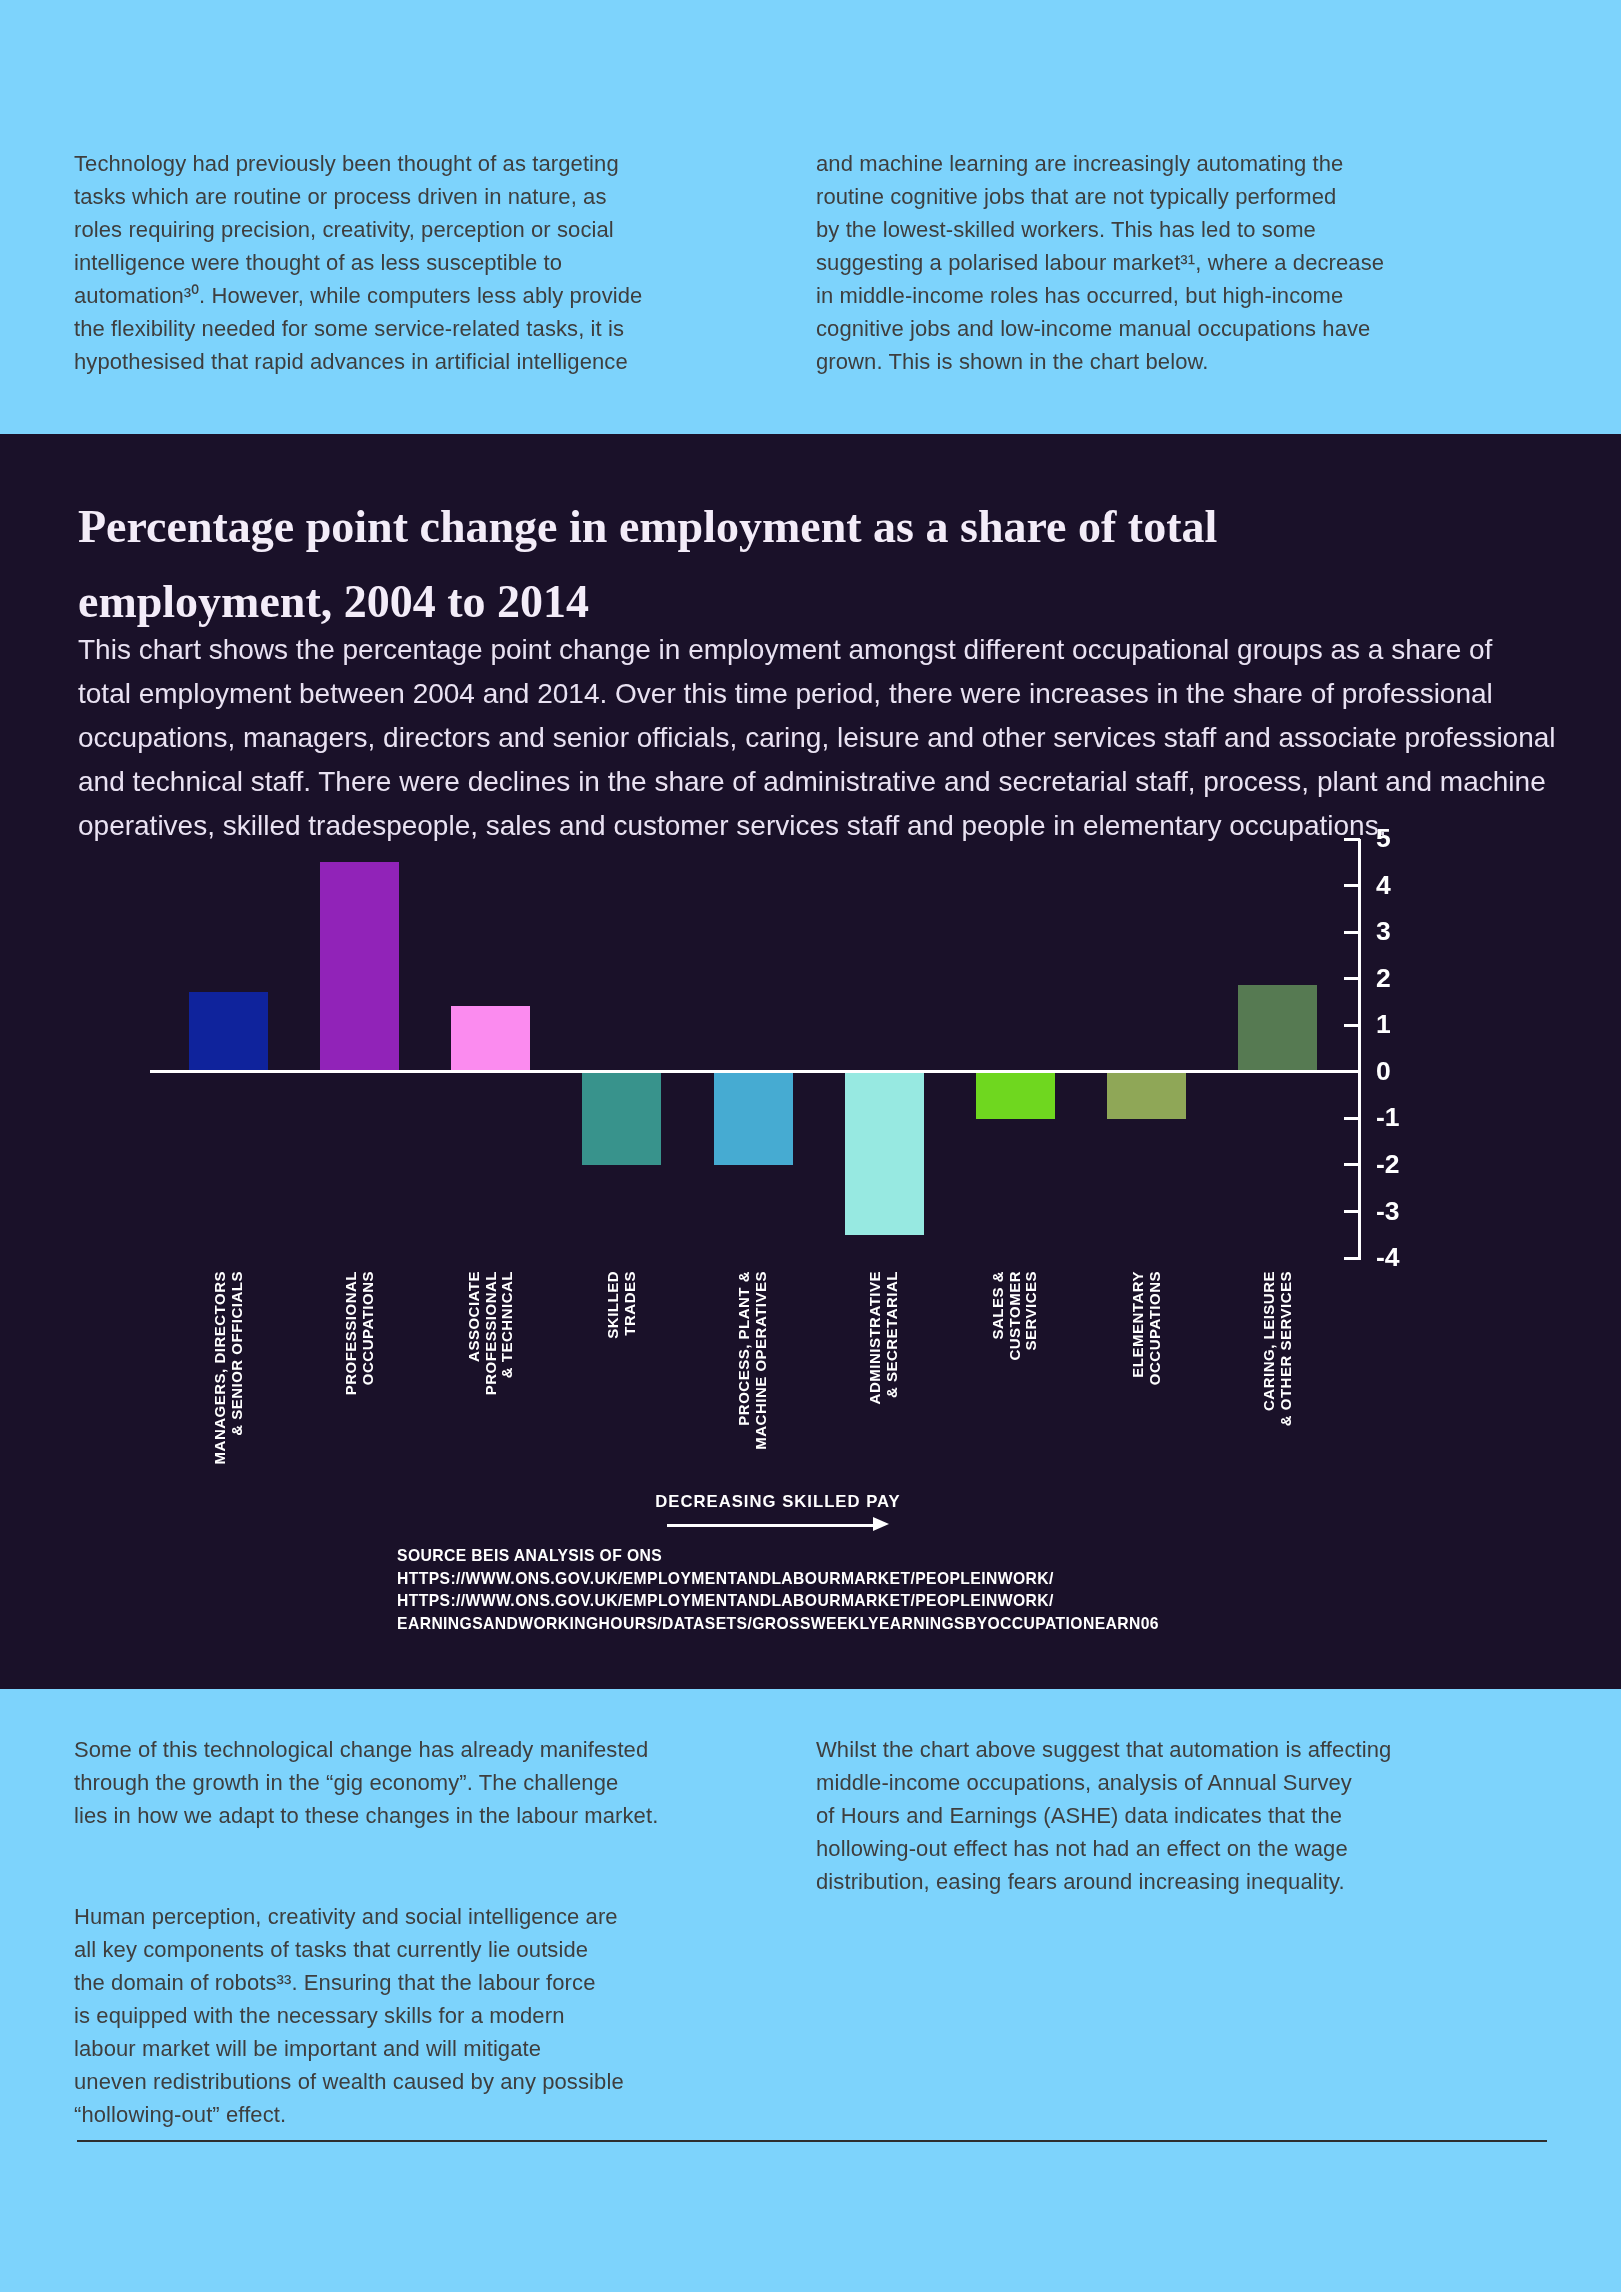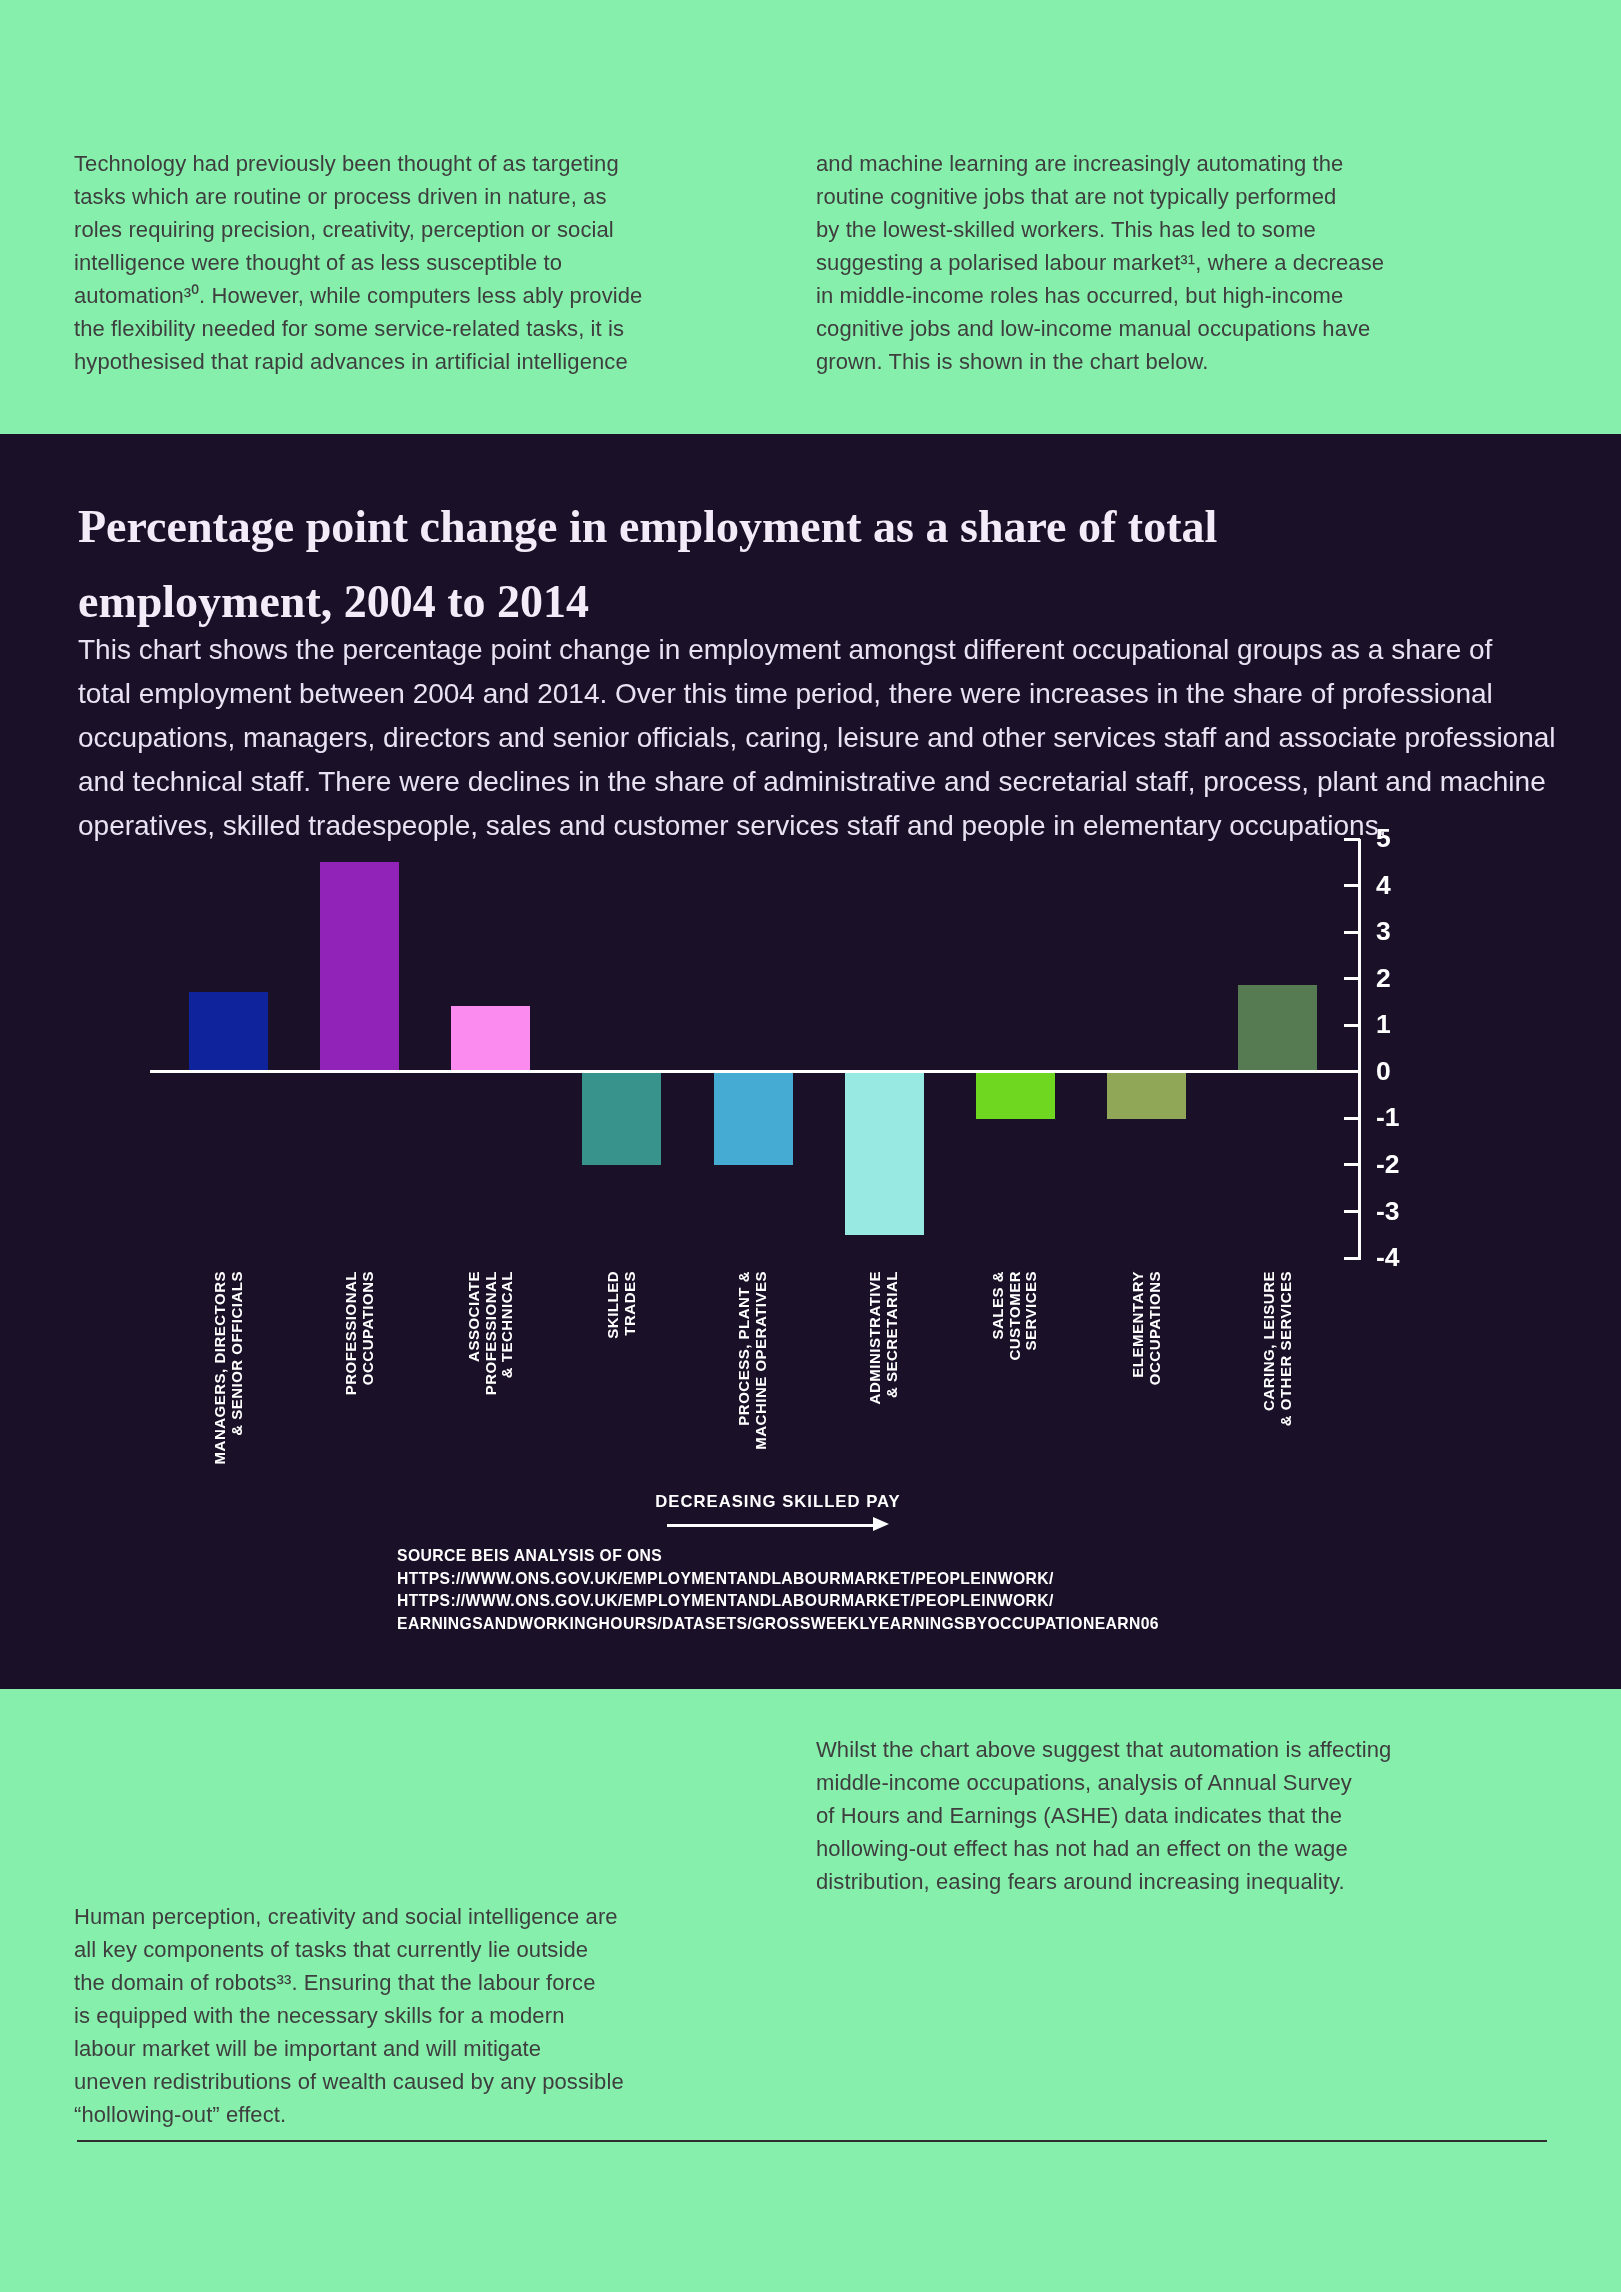--- a/index.html
+++ b/index.html
@@ -1,17 +1,17 @@
 <!DOCTYPE html>
 <html><head>
 <meta charset="utf-8">
 <style>
   html,body { margin:0; padding:0; background:#ffffff; }
   .page {
-    position:relative; width:1621px; height:2293px; background:#86efac;
+    position:relative; width:1621px; height:2293px; background:#7dd3fc;
     font-family:"Liberation Sans", sans-serif; overflow:hidden;
   }
   .body-text {
     position:absolute; color:#3e3e3e; font-size:22px; line-height:33px;
     white-space:pre-line; letter-spacing:0.1px;
   }
   
   .panel {
     position:absolute; left:0; top:434px; width:1621px; height:1255px;
     background:#1a1129; color:#ece5f3;
@@ -171,20 +171,23 @@
         <div class="tick-label" style="top: 669px;">-1</div>
         <div class="tick" style="top: 729px;"></div>
         <div class="tick-label" style="top: 716px;">-2</div>
         <div class="tick" style="top: 776px;"></div>
         <div class="tick-label" style="top: 763px;">-3</div>
         <div class="tick" style="top: 823px;"></div>
         <div class="tick-label" style="top: 809px;">-4</div>
       </div>
   </div>
 
+  <div class="body-text" style="left:74px; top:1733px; width:686px;">Some of this technological change has already manifested
+through the growth in the “gig economy”. The challenge
+lies in how we adapt to these changes in the labour market.</div>
   <div class="body-text" style="left:74px; top:1870px; width:686px;margin-top:30px;">Human perception, creativity and social intelligence are
 all key components of tasks that currently lie outside
 the domain of robots³³. Ensuring that the labour force
 is equipped with the necessary skills for a modern
 labour market will be important and will mitigate
 uneven redistributions of wealth caused by any possible
 “hollowing-out” effect.</div>
   <div class="body-text" style="left:816px; top:1733px; width:765px;">Whilst the chart above suggest that automation is affecting
 middle-income occupations, analysis of Annual Survey
 of Hours and Earnings (ASHE) data indicates that the

